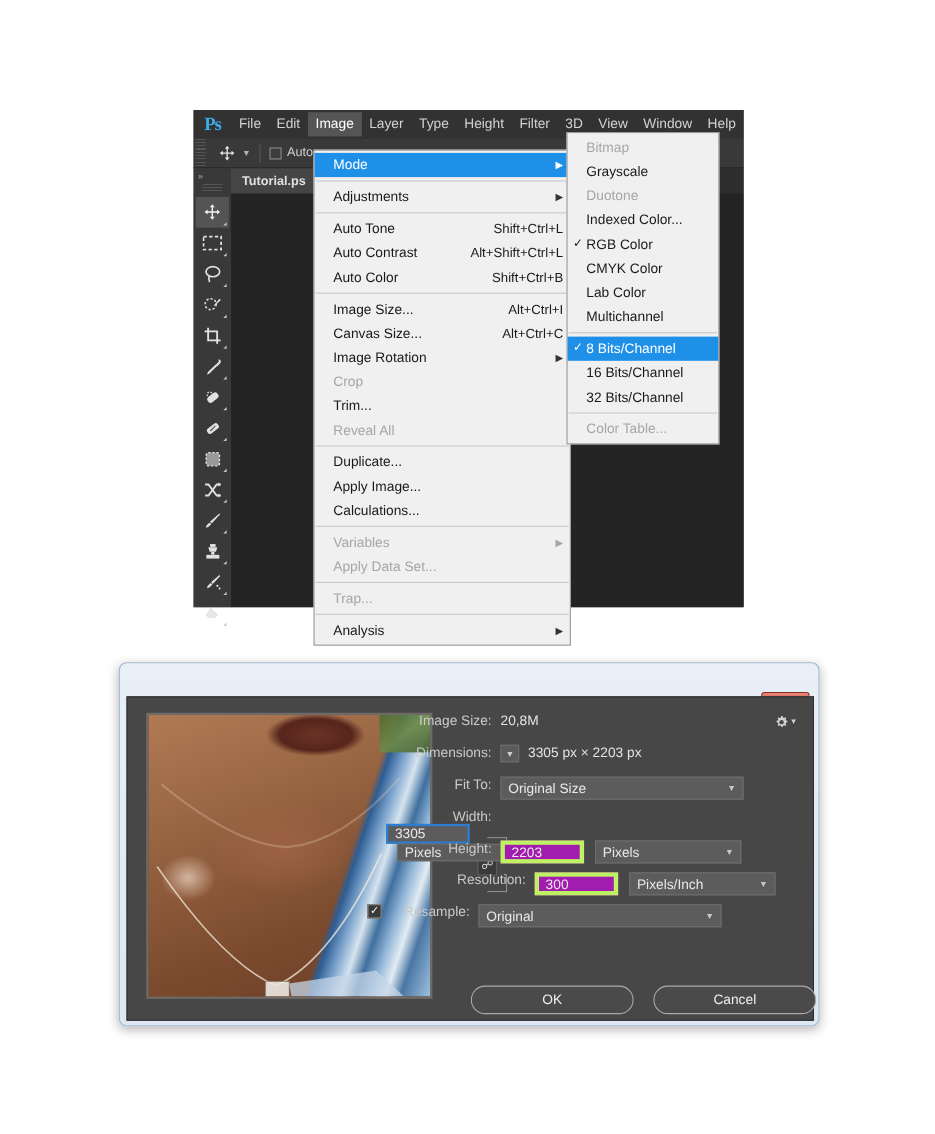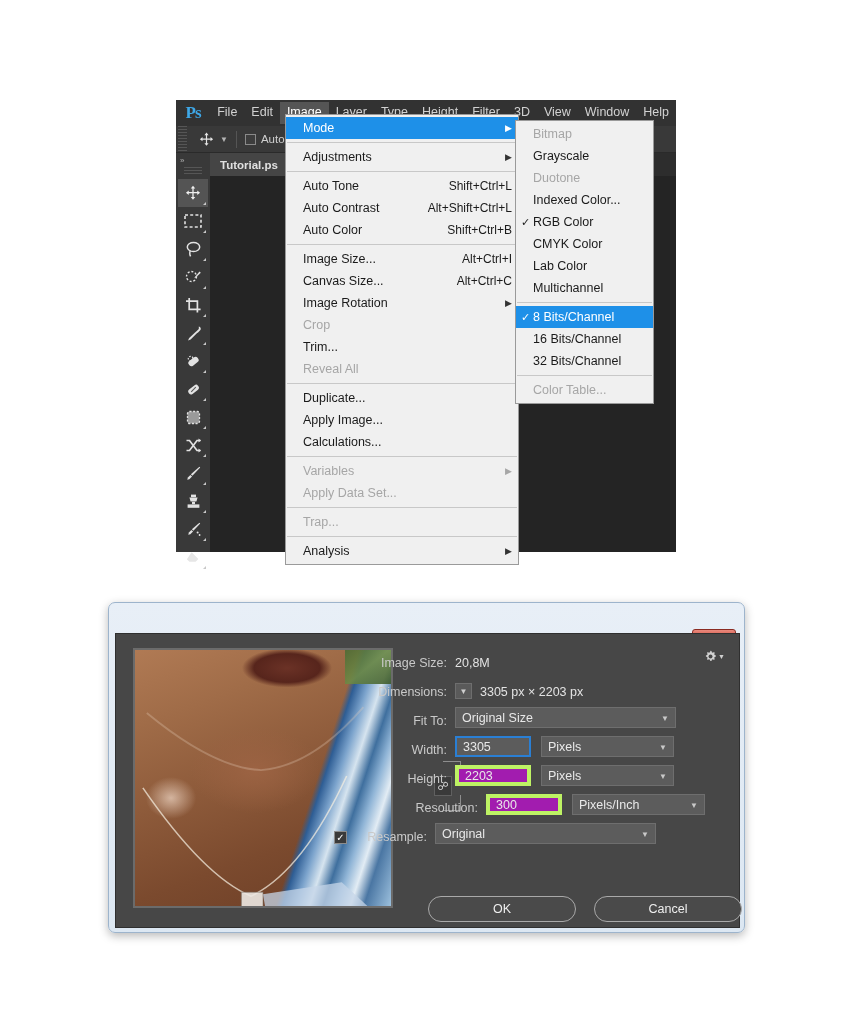--- a/index.html
+++ b/index.html
@@ -115,21 +115,21 @@
   }
   #ps-canvas {
     position: absolute; left: 34px; top: 76px;
     width: 466px; height: 376px;
     background: #242424;
   }
 
   
   #image-menu {
     position: absolute;
-    left: 285px; top: 114px;
+    left: 285px; top: 136px;
     width: 234px;
     background: #f0f0f0;
     border: 1px solid #9a9a9a;
     z-index: 40;
     font-size: 12.5px;
     padding: 2px 0;
   }
   .mrow {
     position: relative;
     display: flex; align-items: center;
@@ -230,21 +230,21 @@
   }
   #preview-greenpatch {
     position: absolute; right: 0; top: 0; width: 46px; height: 34px;
     background: linear-gradient(140deg, #4e6b34 0%, #6d8a46 50%, #3d5a2c 100%);
     opacity: .9;
   }
 
   
   .frow {
     position: absolute;
-    display: flex; align-items: flex-end;
+    display: flex; align-items: flex-start;
     height: 22px;
     color: #cfcfcf; font-size: 12.5px;
   }
   .flabel {
     width: 104px; text-align: right; padding-right: 8px;
     color: #c9c9c9; white-space: nowrap;
   }
   .fvalue { color: #e3e3e3; }
   .ftext-input {
     width: 76px; height: 21px;
@@ -644,21 +644,21 @@
     </div>
 
     <div id="chain-wrap">
       <div class="chain-arm top"></div>
       <div class="chain-arm bot"></div>
       <div class="chain-vert" style="top:2px; height:16px;"></div>
       <div class="chain-vert" style="top:36px; height:16px;"></div>
       <div id="chain-box">☍</div>
     </div>
 
-    <div class="frow" style="left:235px; top:101px;">
+    <div class="frow" style="left:235px; top:101px;flex-direction:column;">
       <span class="flabel">Width:</span>
       <span class="ftext-input focused">3305</span>
       <span class="fselect" style="width:133px; margin-left:10px;">
         <span>Pixels</span>
         <span class="chev">▼</span>
       </span>
     </div>
 
     <div class="frow" style="left:235px; top:130px;">
       <span class="flabel">Height:</span>

